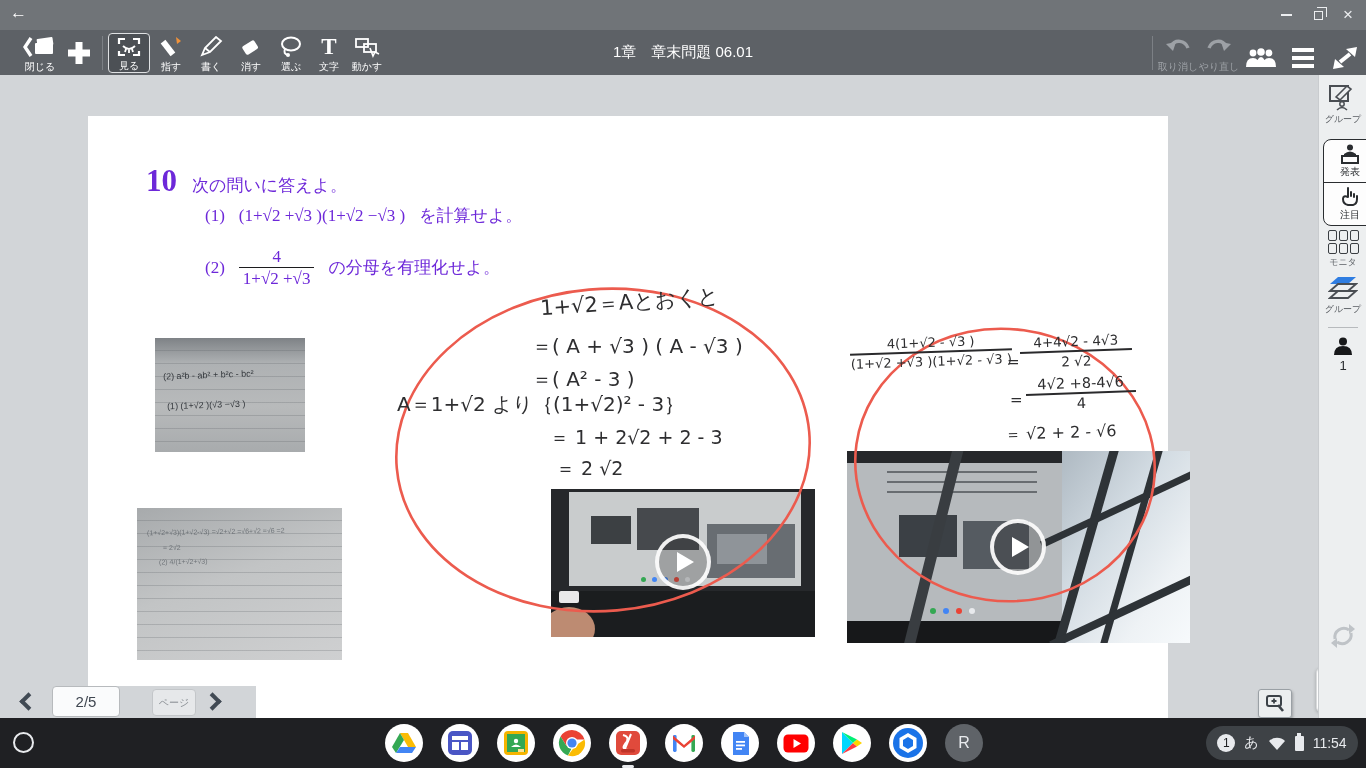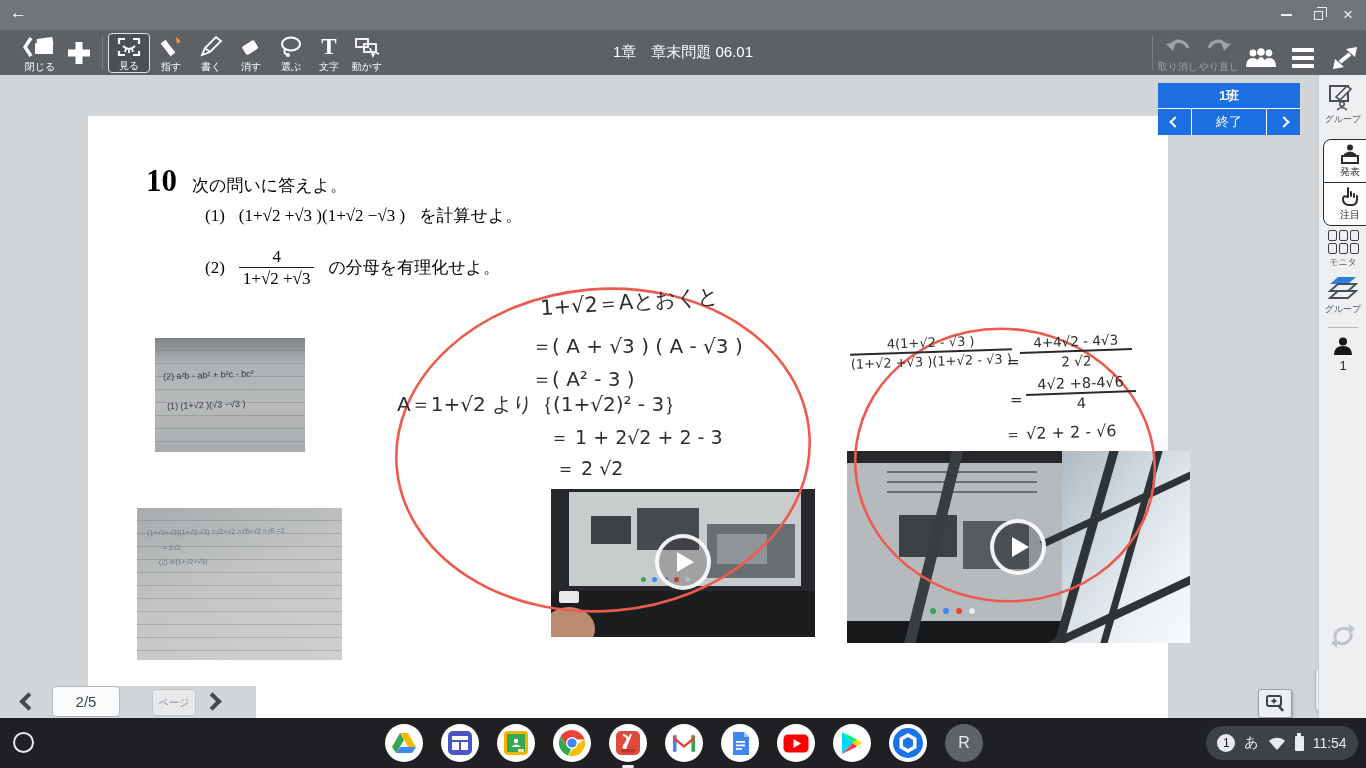--- a/index.html
+++ b/index.html
@@ -35,21 +35,21 @@
   
   .banner { position:absolute; left:1158px; top:8px; width:142px; background:#fff; }
   .banner-top { height:25px; background:#1b6fe0; color:#fff; font-size:13px; font-weight:bold; display:flex; align-items:center; justify-content:center; }
   .banner-row { margin-top:1px; height:26px; display:flex; gap:1px; }
   .banner-btn { background:#1b6fe0; color:#fff; font-size:13px; display:flex; align-items:center; justify-content:center; }
   .bb-prev,.bb-next { width:33px; } .bb-end { flex:1; }
   .chev { display:inline-block; width:8px; height:8px; border-left:2.5px solid #fff; border-bottom:2.5px solid #fff; }
   .chev.left { transform:rotate(45deg); } .chev.right { transform:rotate(-135deg); }
 
   
-  .serif { font-family:"Liberation Serif", serif; color:#000000; }
+  .serif { font-family:"Liberation Serif", serif; color:#6d28d9; }
   .prob-num { position:absolute; left:146px; top:88px; font-size:31px; font-weight:bold; }
   .prob-intro { position:absolute; left:192px; top:99px; font-size:17px; }
   .q-row { position:absolute; display:flex; align-items:center; gap:14px; font-size:17px; }
   .q1 { left:205px; top:129px; }
   .q2 { left:205px; top:172px; }
   .frac { display:inline-flex; flex-direction:column; align-items:center; line-height:1.15; }
   .frac .den { border-top:1.3px solid #1c1c1e; padding:1px 4px 0; }
   .frac .num { padding:0 4px; }
 
   
@@ -383,32 +383,20 @@
       <span>2 √2</span>
     </div>
     <div class="hw" style="left:1010px;top:316px;font-size:15px;">=</div>
     <div class="hwfrac" style="left:1026px;top:300px;width:110px;font-size:14.5px;transform:rotate(-2deg);">
       <span>4√2 +8-4√6</span>
       <span class="fbar"></span>
       <span>4</span>
     </div>
     <div class="hw" style="left:1005px;top:348px;font-size:16px;transform:rotate(-2deg);">＝ √2  + 2  - √6</div>
 
-    <div class="banner">
-      <div class="banner-top">1班</div>
-      <div class="banner-row">
-        <div class="banner-btn bb-prev">
-            <span class="chev left"></span>
-          </div>
-        <div class="banner-btn bb-end">終了</div>
-        <div class="banner-btn bb-next">
-            <span class="chev right"></span>
-          </div>
-      </div>
-    </div>
 
     <div class="pagenav-bg"></div>
     <span class="nav-chev nav-prev"></span>
     <div class="pagebox">2/5</div>
     <div class="pagetab">ページ</div>
     <span class="nav-chev nav-next"></span>
 
     <div class="zoombtn">
       <svg width="22" height="20" viewBox="0 0 22 20">
           <rect x="3" y="2" width="14" height="10" rx="2" stroke="#3c4248" stroke-width="2" fill="none"></rect>

